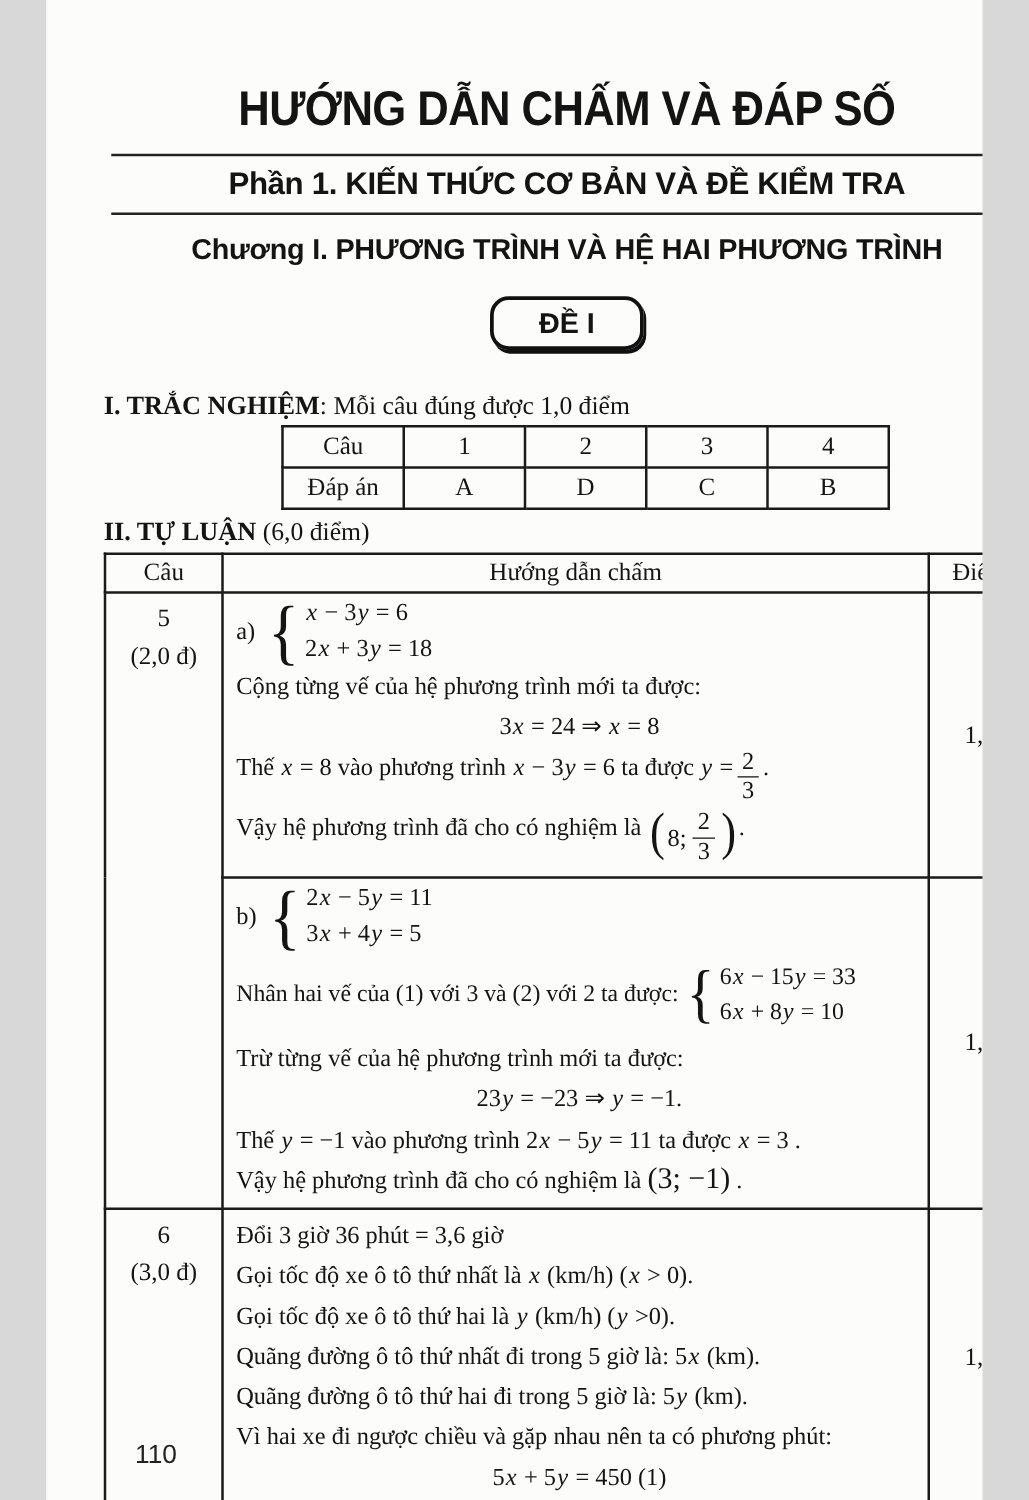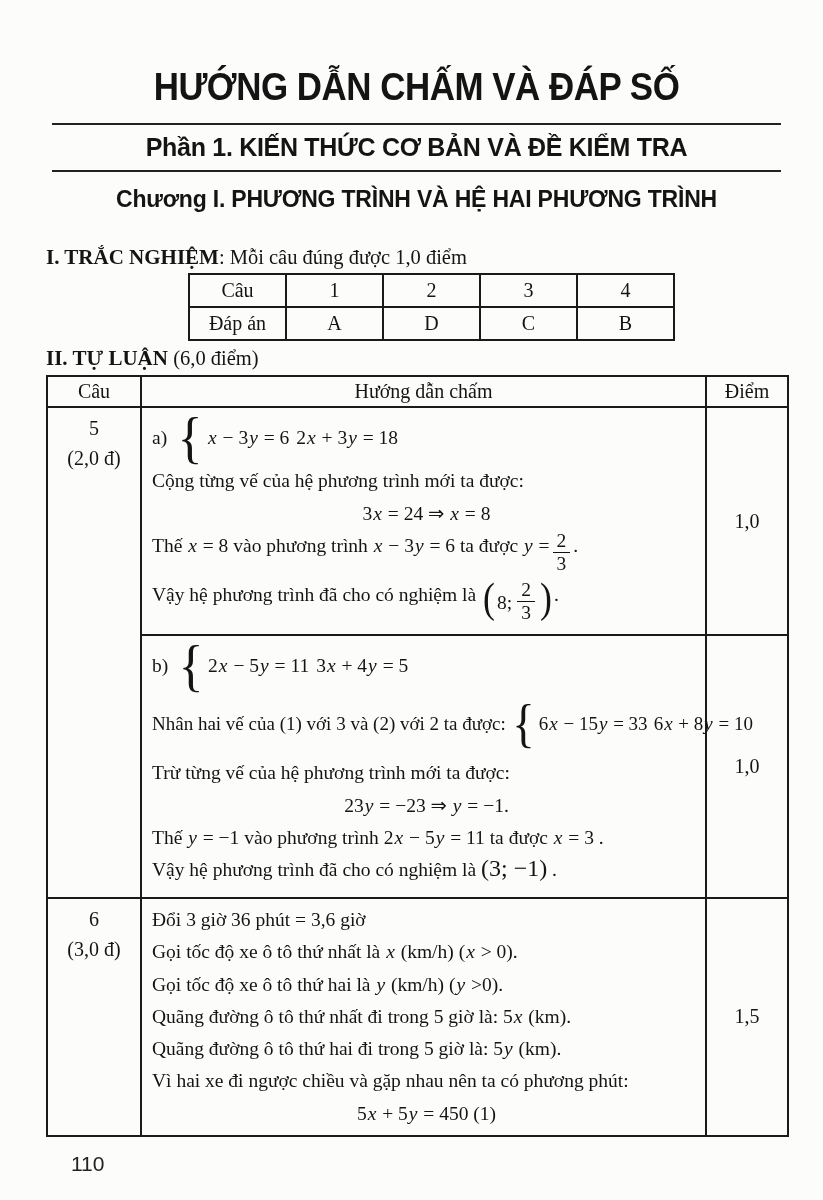--- a/index.html
+++ b/index.html
@@ -1,17 +1,17 @@
 <!DOCTYPE html>
 <html lang="vi"><head>
 <meta charset="utf-8">
 <style>
   html,body { margin:0; padding:0; background:#d8d8d8; }
   .page {
-    position:relative; width:823px; height:1200px; margin:0 auto;
+    position:relative; width:749px; height:1200px; margin:0 auto;
     background:#fcfcfa; color:#141414; overflow:hidden;
     font-family:"Liberation Serif", serif;
   }
   .content { position:absolute; left:46px; top:0; width:741px; }
 
   
   .title {
     margin:66px 0 0; text-align:center;
     font-family:"Liberation Sans", sans-serif; font-weight:bold;
     font-size:36px; letter-spacing:-0.5px; transform:scale(0.97,1.08);
@@ -66,21 +66,21 @@
   .line { margin:3px 0; line-height:1.5; }
   .center { text-align:center; }
   .mt { font-family:"Liberation Serif", serif; }
   .mt i { font-style:italic; padding:0 1px; }
 
   .sysline { display:flex; align-items:center; margin:2px 0 4px; }
   .plabel { margin-right:9px; }
   .system { display:inline-flex; align-items:center; }
   .brace { font-size:58px; font-weight:400; line-height:0.85; margin-right:3px;
            transform:scaleX(0.9); }
-  .eqs { display:inline-flex; flex-direction:row; gap:7px;justify-content:flex-end; }
+  .eqs { display:inline-flex; flex-direction:column; gap:7px;justify-content:flex-end; }
 
   .flexline { display:flex; align-items:center; gap:5px; white-space:nowrap;
               font-size:19px; margin:12px 0; }
   .flexline .eqs { gap:6px; }
   .flexline .brace { font-size:52px; }
 
   .frac { display:inline-flex; flex-direction:column; vertical-align:middle;
           text-align:center; line-height:1.15; margin:0 3px; position:relative; top:-1px; }
   .frac .num { padding:0 4px; }
   .frac .den { border-top:1.7px solid #111; padding:0 4px; }
@@ -106,20 +106,23 @@
 
     <div class="rule rule-a"></div>
     <div class="part-heading">Phần 1. KIẾN THỨC CƠ BẢN VÀ ĐỀ KIỂM TRA</div>
     <div class="rule rule-b"></div>
 
     <div class="chapter-heading">
       <span>Chương I.</span>
       <span>PHƯƠNG TRÌNH VÀ HỆ HAI PHƯƠNG TRÌNH</span>
     </div>
 
+    <div class="badge-wrap">
+      <span class="exam-badge">ĐỀ I</span>
+    </div>
 
     <div class="sec-heading">
       <b>I. TRẮC NGHIỆM</b><span class="note">: Mỗi câu đúng được 1,0 điểm</span>
     </div>
 
     <table class="mc-table">
       <tbody>
           <tr>
         <td>Câu</td>
         <td>1</td>

